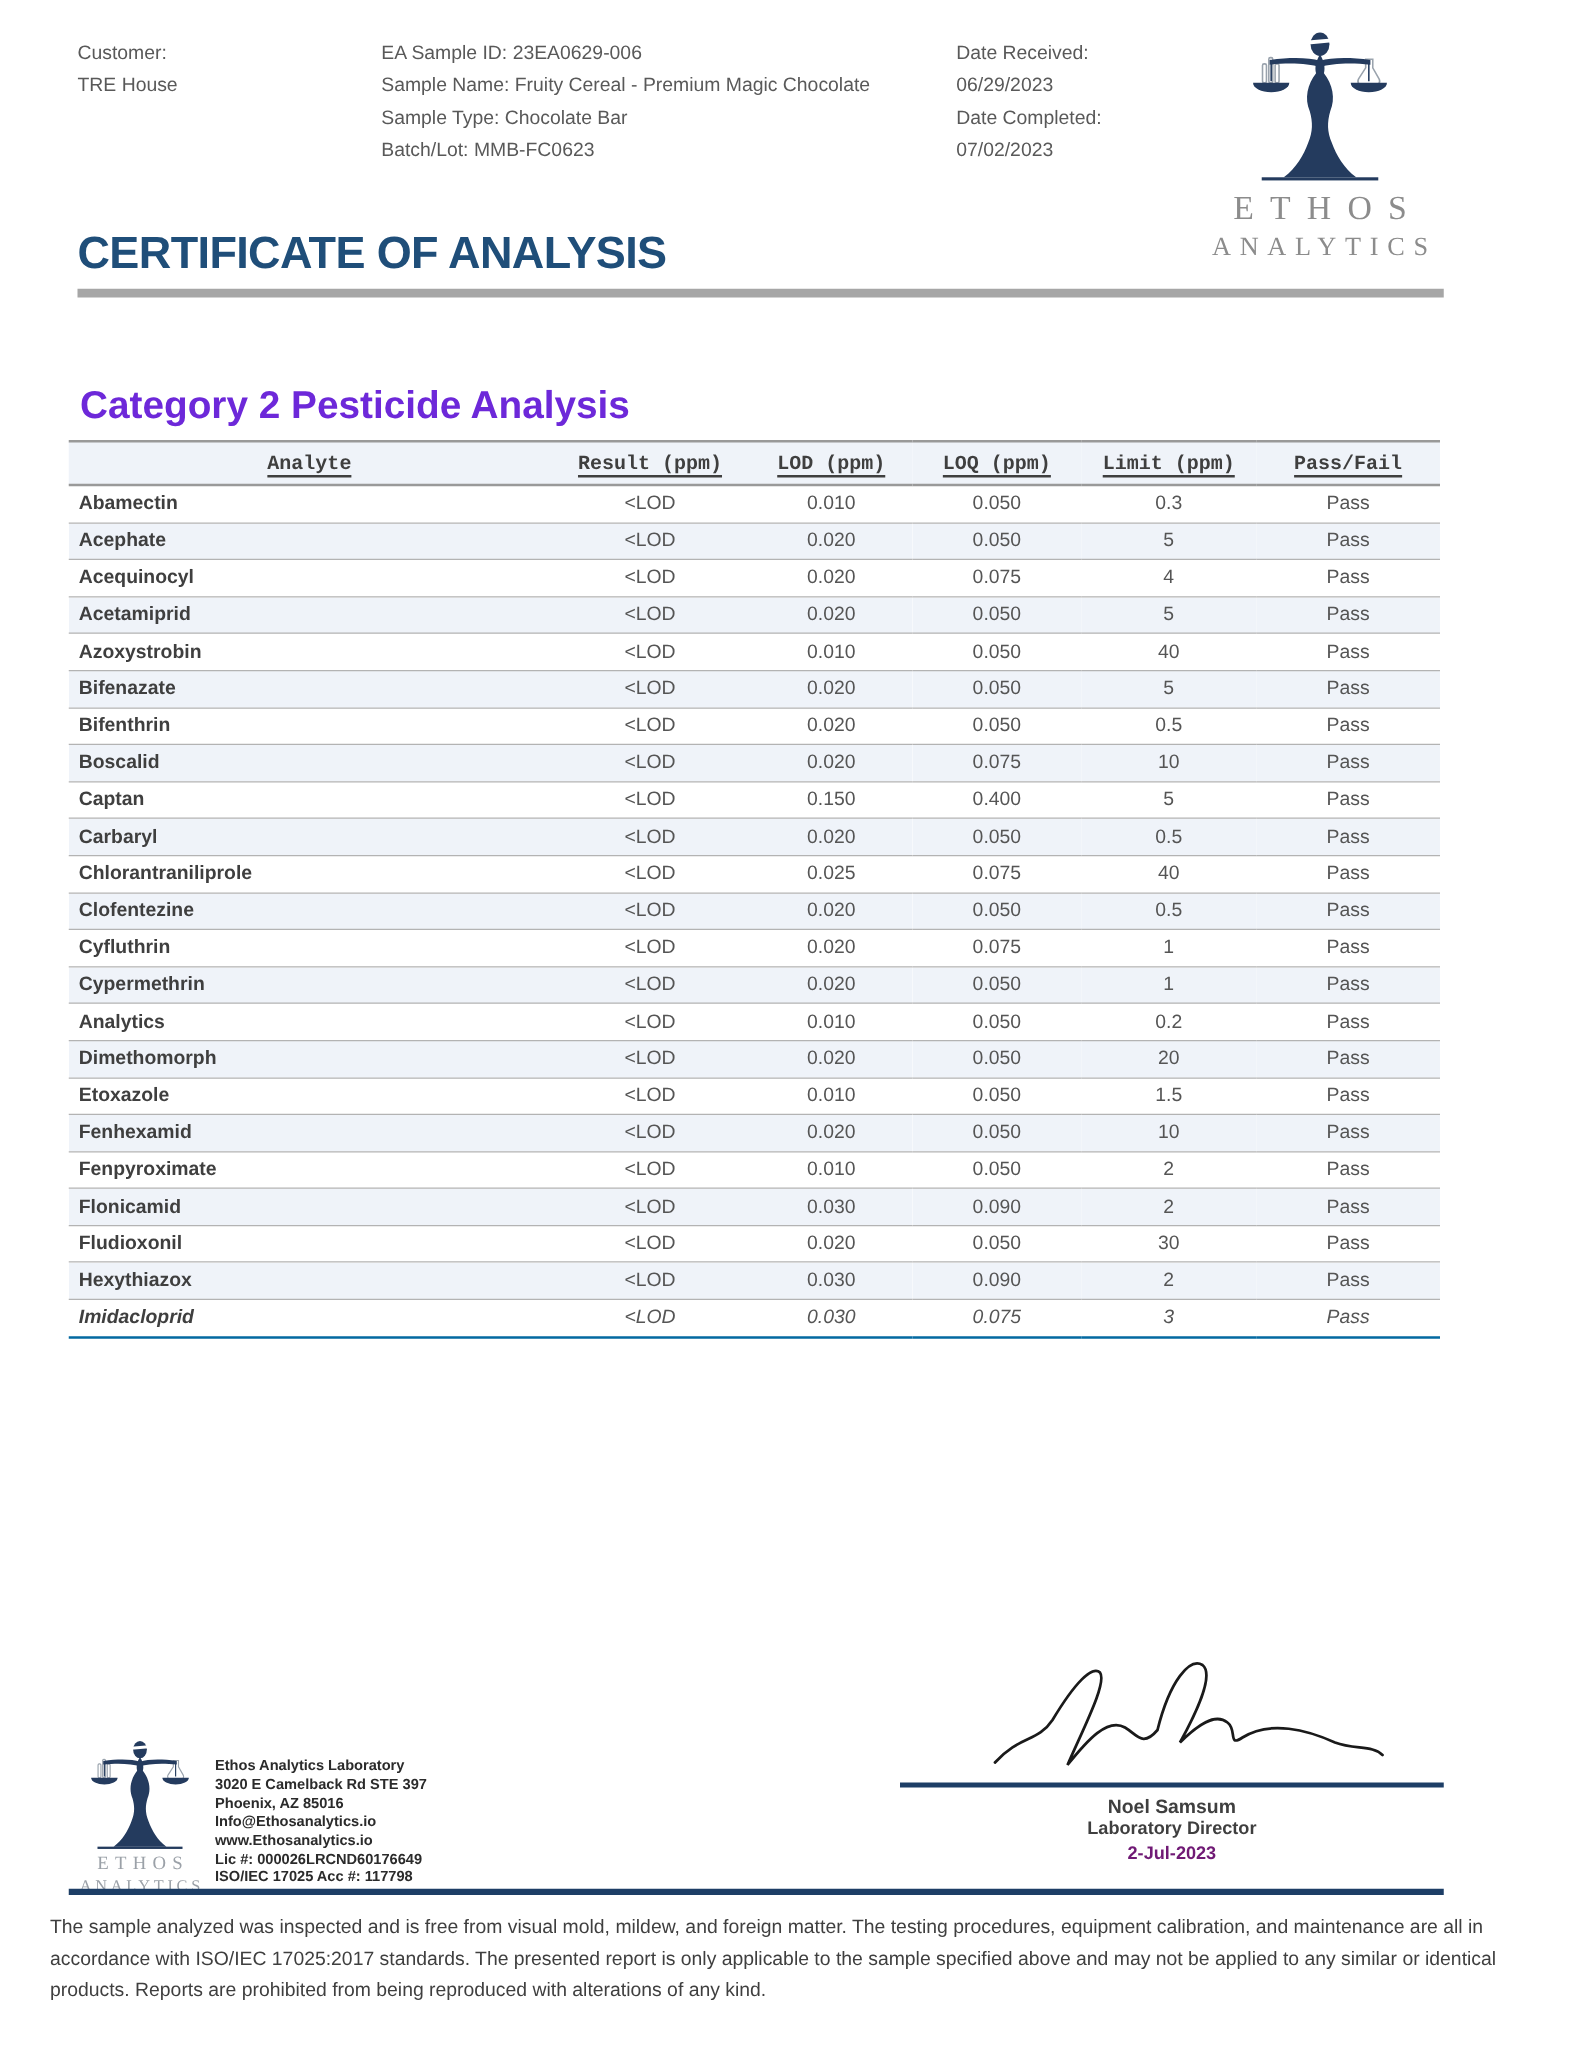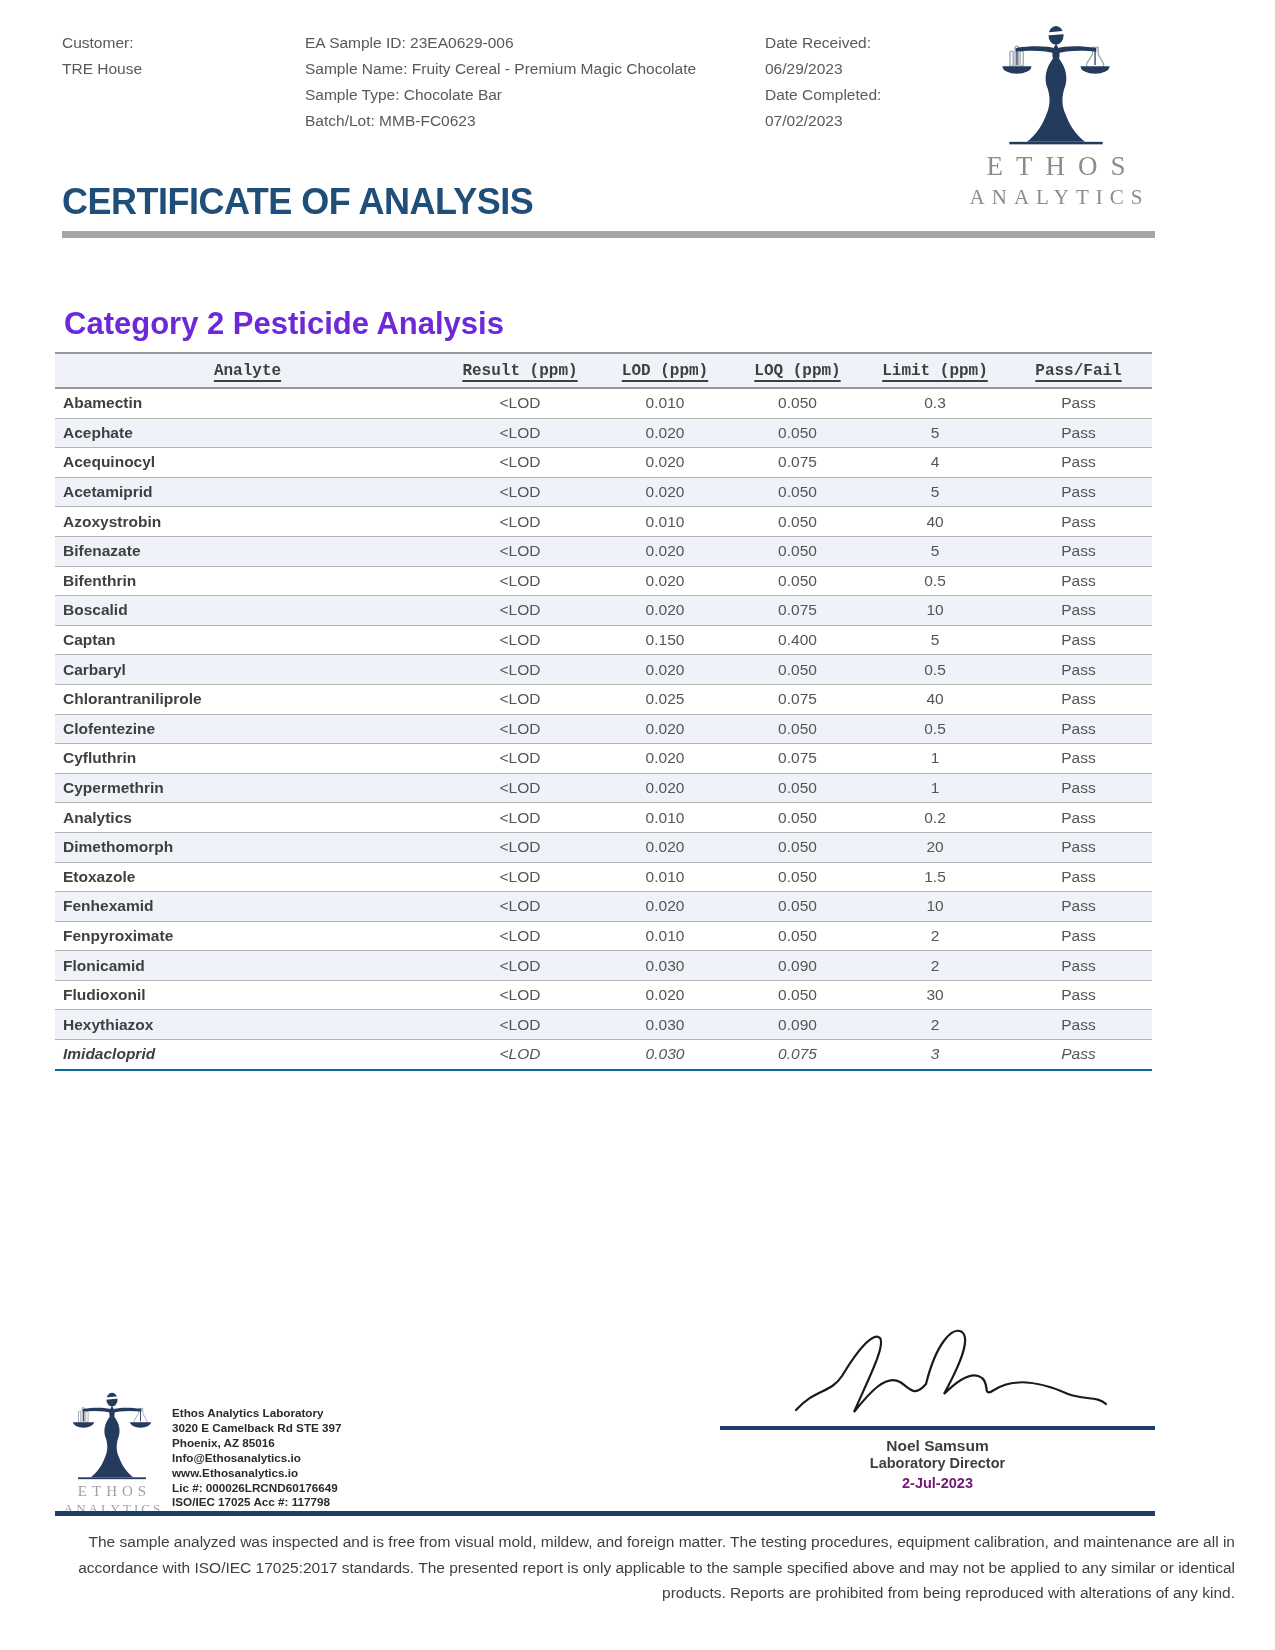--- a/index.html
+++ b/index.html
@@ -50,21 +50,21 @@
 
   .sig-block{left:720px;top:1318px;width:435px;text-align:center;}
   .sig-svg{width:340px;height:108px;display:block;margin:0 auto;}
   .sig-line{width:435px;height:4px;background:#1D3E66;margin:0 auto;}
   .sig-name{font-size:15.5px;font-weight:bold;color:#3F3F3F;margin-top:7px;}
   .sig-title{font-size:14.5px;font-weight:bold;color:#3F3F3F;margin-top:0;}
   .sig-date{font-size:14.5px;font-weight:bold;color:#701a75;margin-top:4px;}
 
   .bottom-bar{left:55px;top:1511px;width:1100px;height:5px;background:#1D3E66;}
 
-  .disclaimer{left:40px;top:1529px;width:1195px;text-align:right;
+  .disclaimer{left:40px;top:1529px;width:1195px;text-align:left;
               font-size:15.5px;line-height:25.5px;color:#3F3F3F;}
 </style>
 </head>
 <body>
 
 <div class="page">
 
   <div class="abs info-block" style="left:62px;top:30px;">
     <div>Customer:</div>
     <div>TRE House</div>

